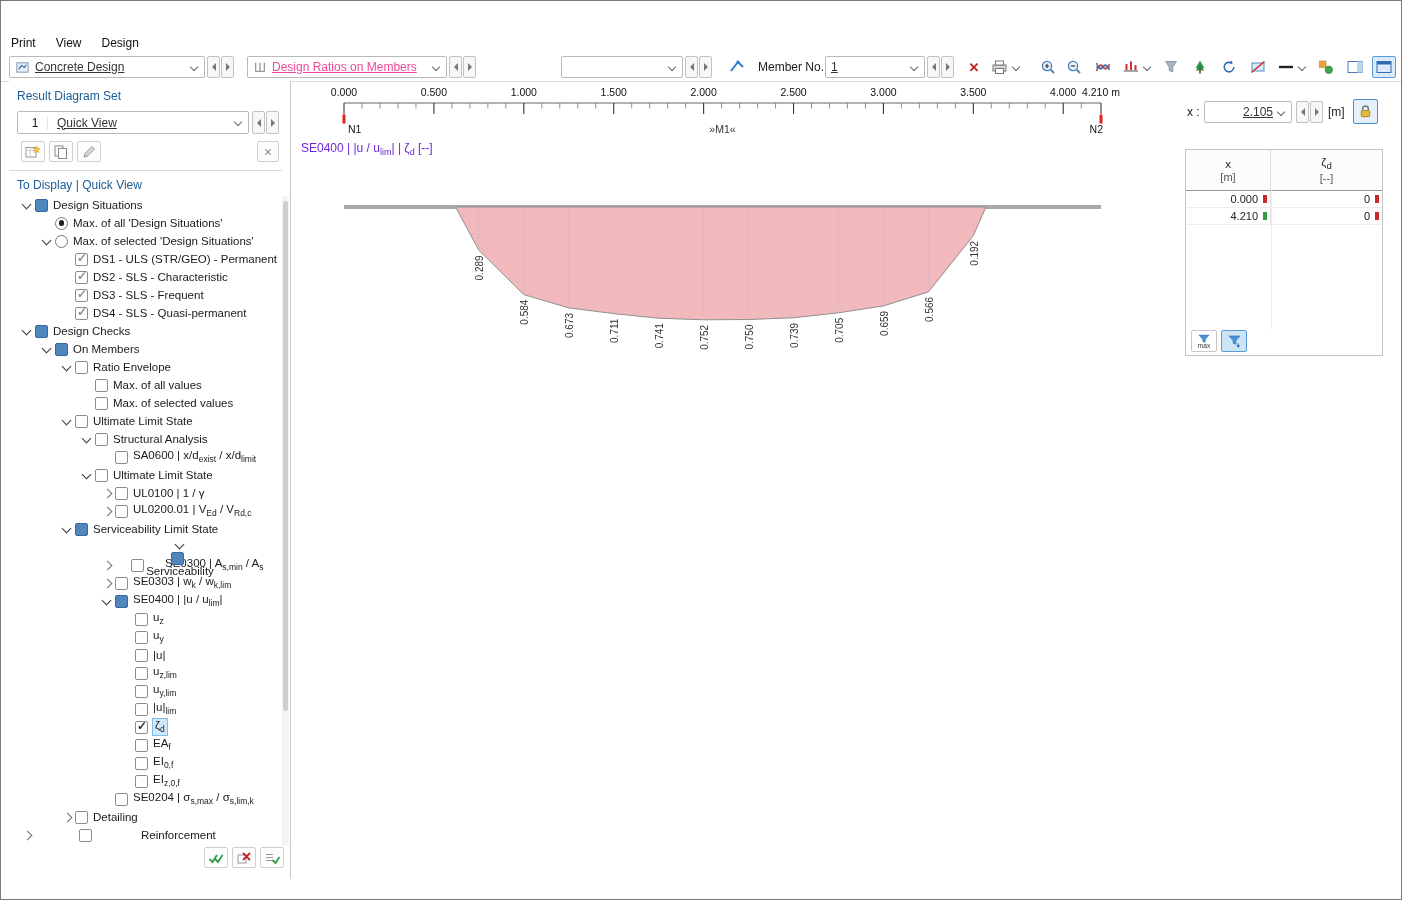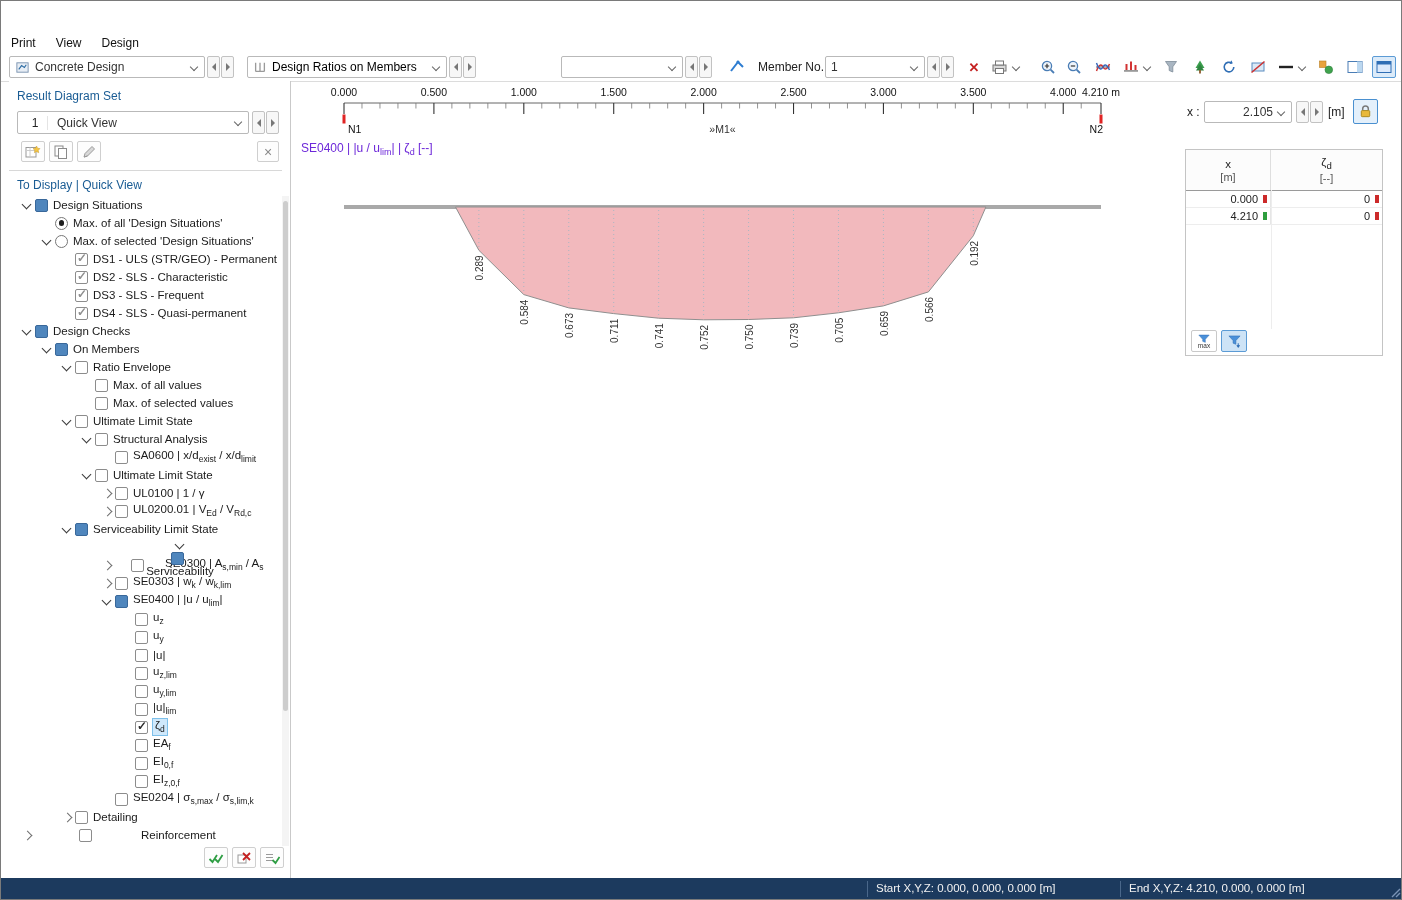--- a/index.html
+++ b/index.html
@@ -13,22 +13,22 @@
   .win-btn{width:46px;display:flex;align-items:center;justify-content:center;font-size:14px;color:#222;}
 
   
   .menubar{position:absolute;left:0;top:32px;right:0;height:20px;display:flex;align-items:center;background:#fff;}
   .menu-item{padding:0 10px;font-size:12px;color:#111;}
 
   
   .toolbar{position:absolute;left:0;top:52px;right:0;height:28px;background:#fff;border-bottom:1px solid #dcdcdc;}
   .tb{position:absolute;top:3px;height:22px;box-sizing:border-box;}
   .combo{border:1px solid #b9b9b9;border-radius:2px;background:#fff;display:flex;align-items:center;padding:0 5px;font-size:12px;color:#333;}
-  .combo .txt{flex:1;overflow:hidden;white-space:nowrap;}
-  .combo.dim .txt{color:#000000;}
+  .combo .txt{flex:1;overflow:hidden;white-space:nowrap;text-decoration:underline;}
+  .combo.dim .txt{color:#ec4899;}
   .chevdown{width:9px;height:9px;position:relative;margin-left:4px;flex:none;}
   .chevdown::before{content:"";position:absolute;left:1px;top:1px;width:5px;height:5px;border-right:1.3px solid #666;border-bottom:1.3px solid #666;transform:rotate(45deg);}
   .navbtn{width:13px;height:22px;border:1px solid #c2c2c2;border-radius:2px;background:#f7f7f7;display:flex;align-items:center;justify-content:center;box-sizing:border-box;}
   .navbtn.prev::before{content:"";width:0;height:0;border:4px solid transparent;border-right-color:#777;margin-left:-4px;}
   .navbtn.next::before{content:"";width:0;height:0;border:4px solid transparent;border-left-color:#777;margin-right:-4px;}
   .tblabel{font-size:12px;color:#222;top:7px;height:14px;}
   .iconbtn{display:flex;align-items:center;justify-content:center;border-radius:2px;border:1px solid transparent;}
   .iconbtn.active{background:#dcebf9;border-color:#5b9bd5;}
   .redx{color:#c42020;font-size:13px;font-weight:bold;}
   #icon-strip{position:absolute;left:1090px;top:3px;height:22px;display:flex;gap:5px;}
@@ -640,23 +640,14 @@
       </div>
       <div class="fbtn sel">
         <svg width="13" height="13" viewBox="0 0 14 14">
           <path d="M1 1h12L8.5 6v4l-3-1.2V6z" fill="#4a90d9" stroke="#2f6eb5" stroke-width="0.6"></path>
           <path d="M11 9v3.5M9.5 11l1.5 2 1.5-2" stroke="#2f6eb5" stroke-width="1.1" fill="none"></path>
         </svg>
       </div>
     </div>
   </div>
 
-  <div class="statusbar">
-    <div class="sb-sep" style="left:866px;"></div>
-    <span class="status-text" style="left:875px;">Start X,Y,Z: 0.000, 0.000, 0.000 [m]</span>
-    <div class="sb-sep" style="left:1119px;"></div>
-    <span class="status-text" style="left:1128px;">End X,Y,Z: 4.210, 0.000, 0.000 [m]</span>
-    <svg width="14" height="14" viewBox="0 0 14 14" style="position:absolute;right:1px;bottom:1px;">
-      <path d="M12 4L4 12M12 8L8 12M12 12l0 0" stroke="#7a93b5" stroke-width="1.4"></path>
-    </svg>
-  </div>
 
 </div>
 
 </body></html>

